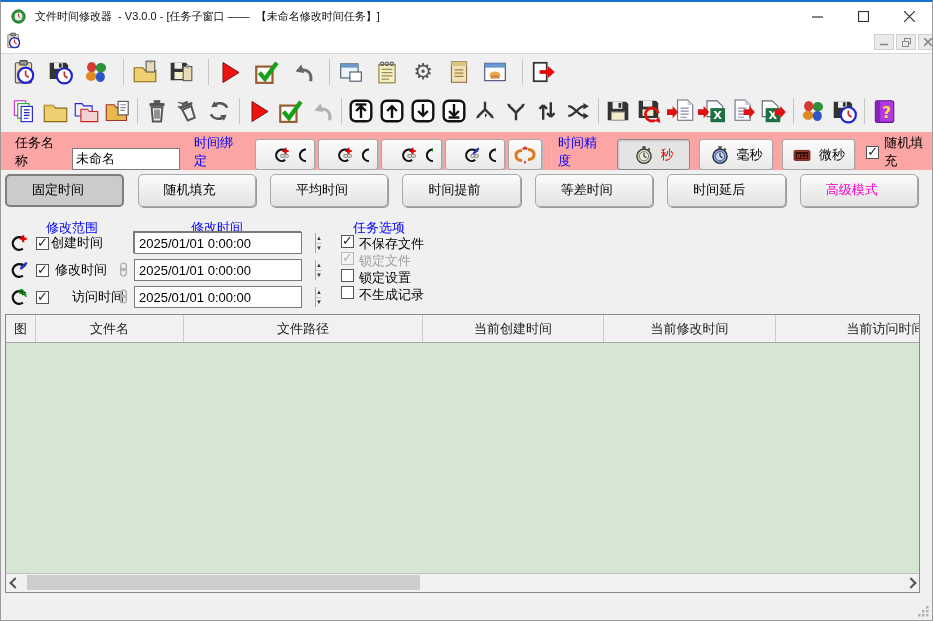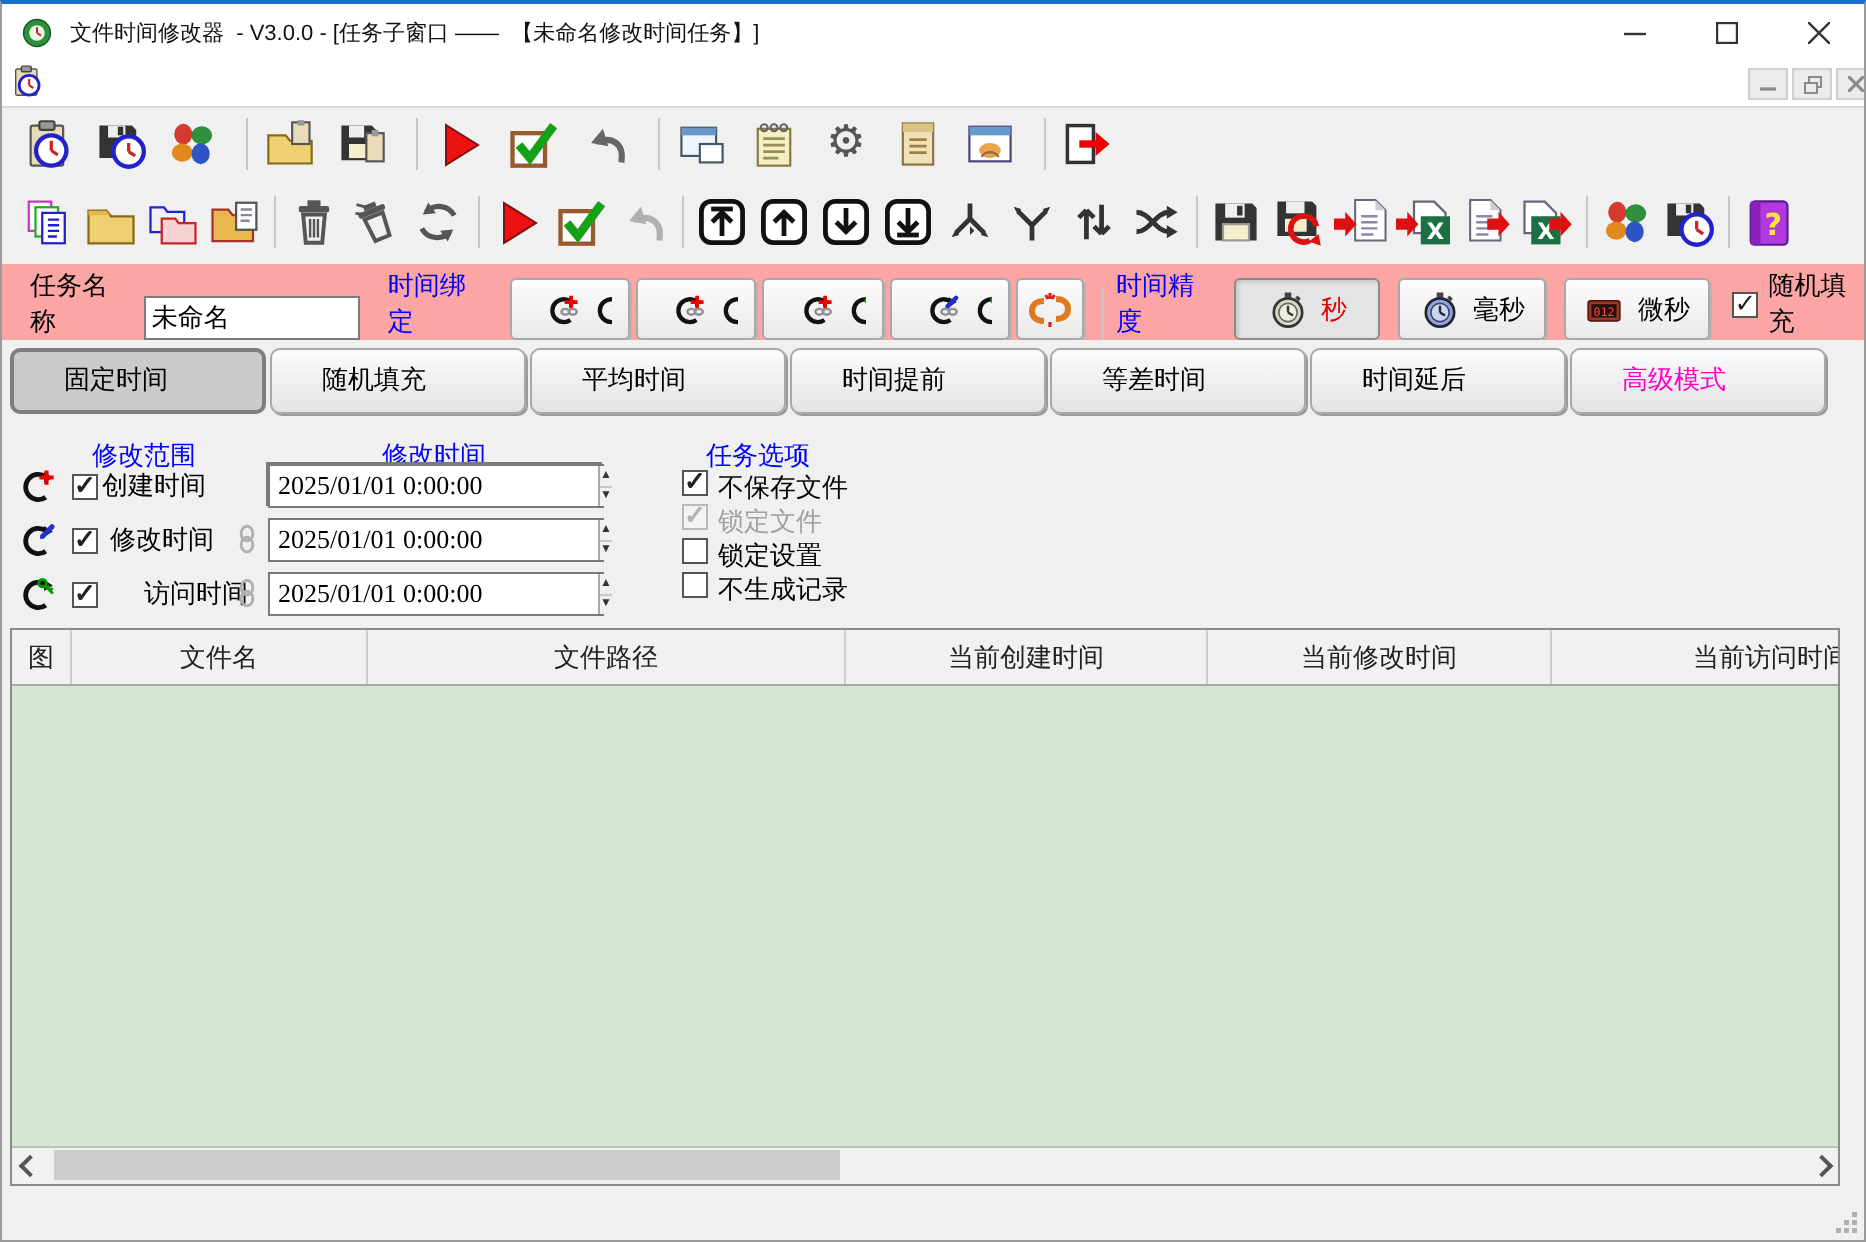--- a/index.html
+++ b/index.html
@@ -36,25 +36,25 @@
   .precbtn{height:29px;width:76px;margin-right:9px;border:1px solid #a8a8a8;border-radius:3px;background:linear-gradient(#fcfcfc,#e9e9e9);box-shadow:1px 1px 0 #b5b5b5;display:flex;align-items:center;justify-content:center;gap:7px;font-size:13px;}
   .precbtn.sel{background:#e4e4e4;border:1px solid #8a8a8a;box-shadow:inset 1px 1px 2px #c0c0c0;}
   .precbtn.sel .plab{color:#dd0000;}
   .cbwrap{display:flex;align-items:center;gap:5px;}
   .cb{width:13px;height:13px;box-sizing:border-box;border:1px solid #555;background:#fff;position:relative;flex:0 0 auto;}
   .cb.on::after{content:"✓";position:absolute;left:0px;top:-3px;font-size:13px;font-weight:bold;color:#222;}
   .cb.disd{border-color:#b8b8b8;background:#f3f3f3;}
   .cb.disd::after{color:#b3b3b3;}
   
   .tabsrow{position:absolute;top:168px;left:0;right:0;height:40px;background:#f0f0f0;display:flex;align-items:center;padding-left:4px;}
-  .tab{width:128px;height:33px;margin-right:2px;border:1px solid #a8a8a8;border-radius:5px;background:linear-gradient(#fbfbfb,#e3e3e3);box-shadow:1px 1px 0 #9a9a9a;display:flex;align-items:center;font-size:13px;padding-left:25px;box-sizing:border-box;}
+  .tab{width:128px;height:33px;margin-right:14px;border:1px solid #a8a8a8;border-radius:5px;background:linear-gradient(#fbfbfb,#e3e3e3);box-shadow:1px 1px 0 #9a9a9a;display:flex;align-items:center;font-size:13px;padding-left:25px;box-sizing:border-box;}
   .tab.sel{background:#cbcbcb;border:2px solid #7e7e7e;box-shadow:none;}
   .tab.adv{color:#ff00cc;}
   
-  .panel{position:absolute;top:208px;left:0;right:0;height:104px;background:#f0f0f0;font-family:Liberation Serif, serif;}
+  .panel{position:absolute;top:208px;left:0;right:0;height:104px;background:#f0f0f0;}
   .phead{position:absolute;font-size:13px;color:#0000ff;}
   .prow{position:absolute;display:flex;align-items:center;height:22px;}
   .dtwrap{position:absolute;width:168px;height:22px;box-sizing:border-box;border:1px solid #7a7a7a;background:#fff;display:flex;}
   .dtwrap input{flex:1;border:0;font-size:13px;padding:0 0 0 4px;font-family:inherit;outline:none;background:transparent;}
   .spin{width:15px;border-left:1px solid #a8a8a8;display:flex;flex-direction:column;}
   .spin div{flex:1;font-size:6px;color:#333;display:flex;align-items:center;justify-content:center;background:#f0f0f0;}
   .spin div:first-child{border-bottom:1px solid #c8c8c8;}
   .optrow{position:absolute;display:flex;align-items:flex-start;gap:5px;height:16px;}
   .optrow .olab{font-size:13px;}
   .optrow.disd .olab{color:#a0a0a0;}

